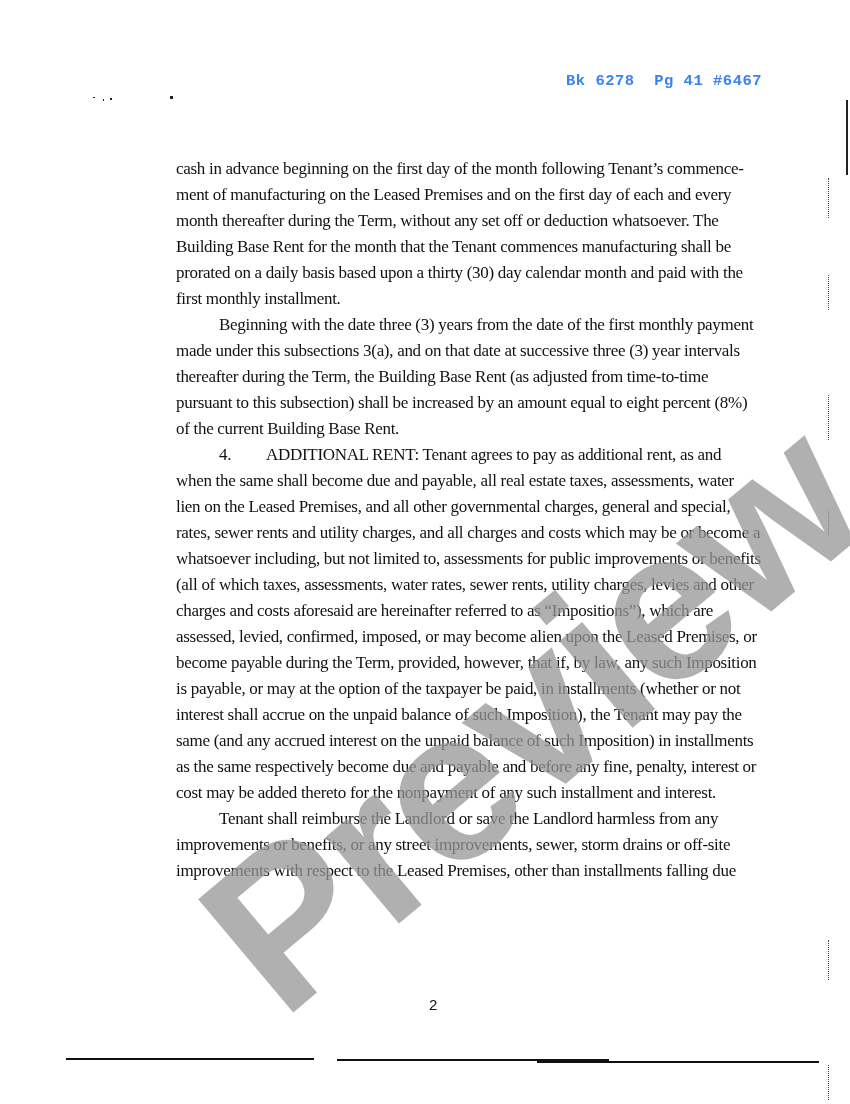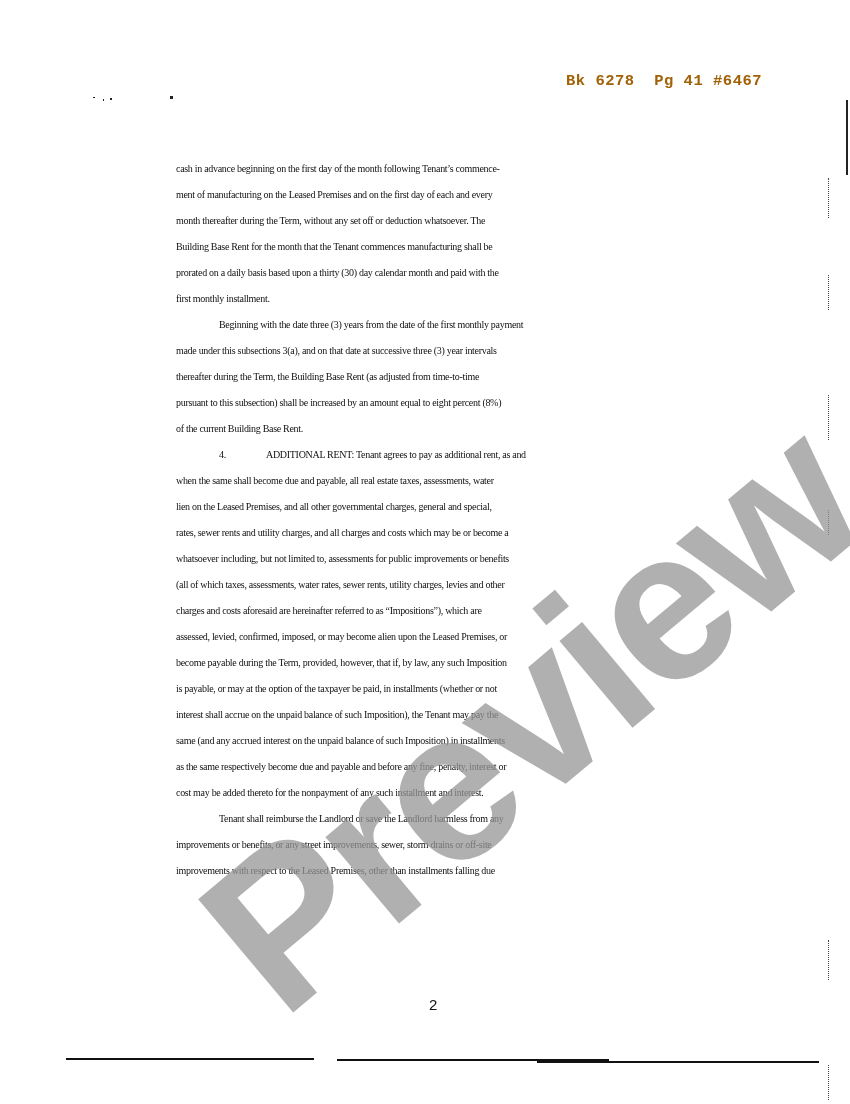--- a/index.html
+++ b/index.html
@@ -1,18 +1,18 @@
 <!DOCTYPE html>
 <html><head>
 <meta charset="utf-8">
 <style>
   html, body { margin: 0; padding: 0; background: #ffffff; }
   body { width: 850px; height: 1104px; position: relative; overflow: hidden; font-family: "Liberation Serif", serif; color: #111; }
-  .header-stamp { position: absolute; top: 72px; left: 566px; font-family: "Liberation Mono", monospace; font-size: 15.5px; letter-spacing: 0.5px; color: #a16207; font-weight: bold; white-space: pre; }
-  .body-text { position: absolute; left: 176px; top: 156px; width: 535px; font-size: 10px; line-height: 26px; letter-spacing: -0.3px; }
+  .header-stamp { position: absolute; top: 72px; left: 566px; font-family: "Liberation Mono", monospace; font-size: 15.5px; letter-spacing: 0.5px; color: #3b82f6; font-weight: bold; white-space: pre; }
+  .body-text { position: absolute; left: 176px; top: 156px; width: 535px; font-size: 17px; line-height: 26px; letter-spacing: -0.3px; }
   .line { white-space: nowrap; height: 26px; }
   .indent { padding-left: 43px; }
   .num { display: inline-block; width: 47px; }
   .heading { }
   .page-number { position: absolute; top: 996px; left: 429px; font-size: 15px; font-family: "Liberation Sans", sans-serif; }
   .footer-line { position: absolute; height: 2px; background: #111; }
   .watermark { position: absolute; left: 95px; top: 390px; font-family: "Liberation Sans", sans-serif; font-weight: bold; font-size: 215px; color: rgba(150,150,150,0.75); transform: rotate(-40deg); transform-origin: left top; letter-spacing: -6px; pointer-events: none; white-space: nowrap; top: 870px; left: 155px; }
   .speck { position: absolute; background: #222; }
   .scan-dots { position: absolute; right: 20px; width: 1px; border-left: 1px dotted #444; }
   .right-border { position: absolute; left: 846px; top: 100px; width: 2px; height: 75px; background: #222; }

